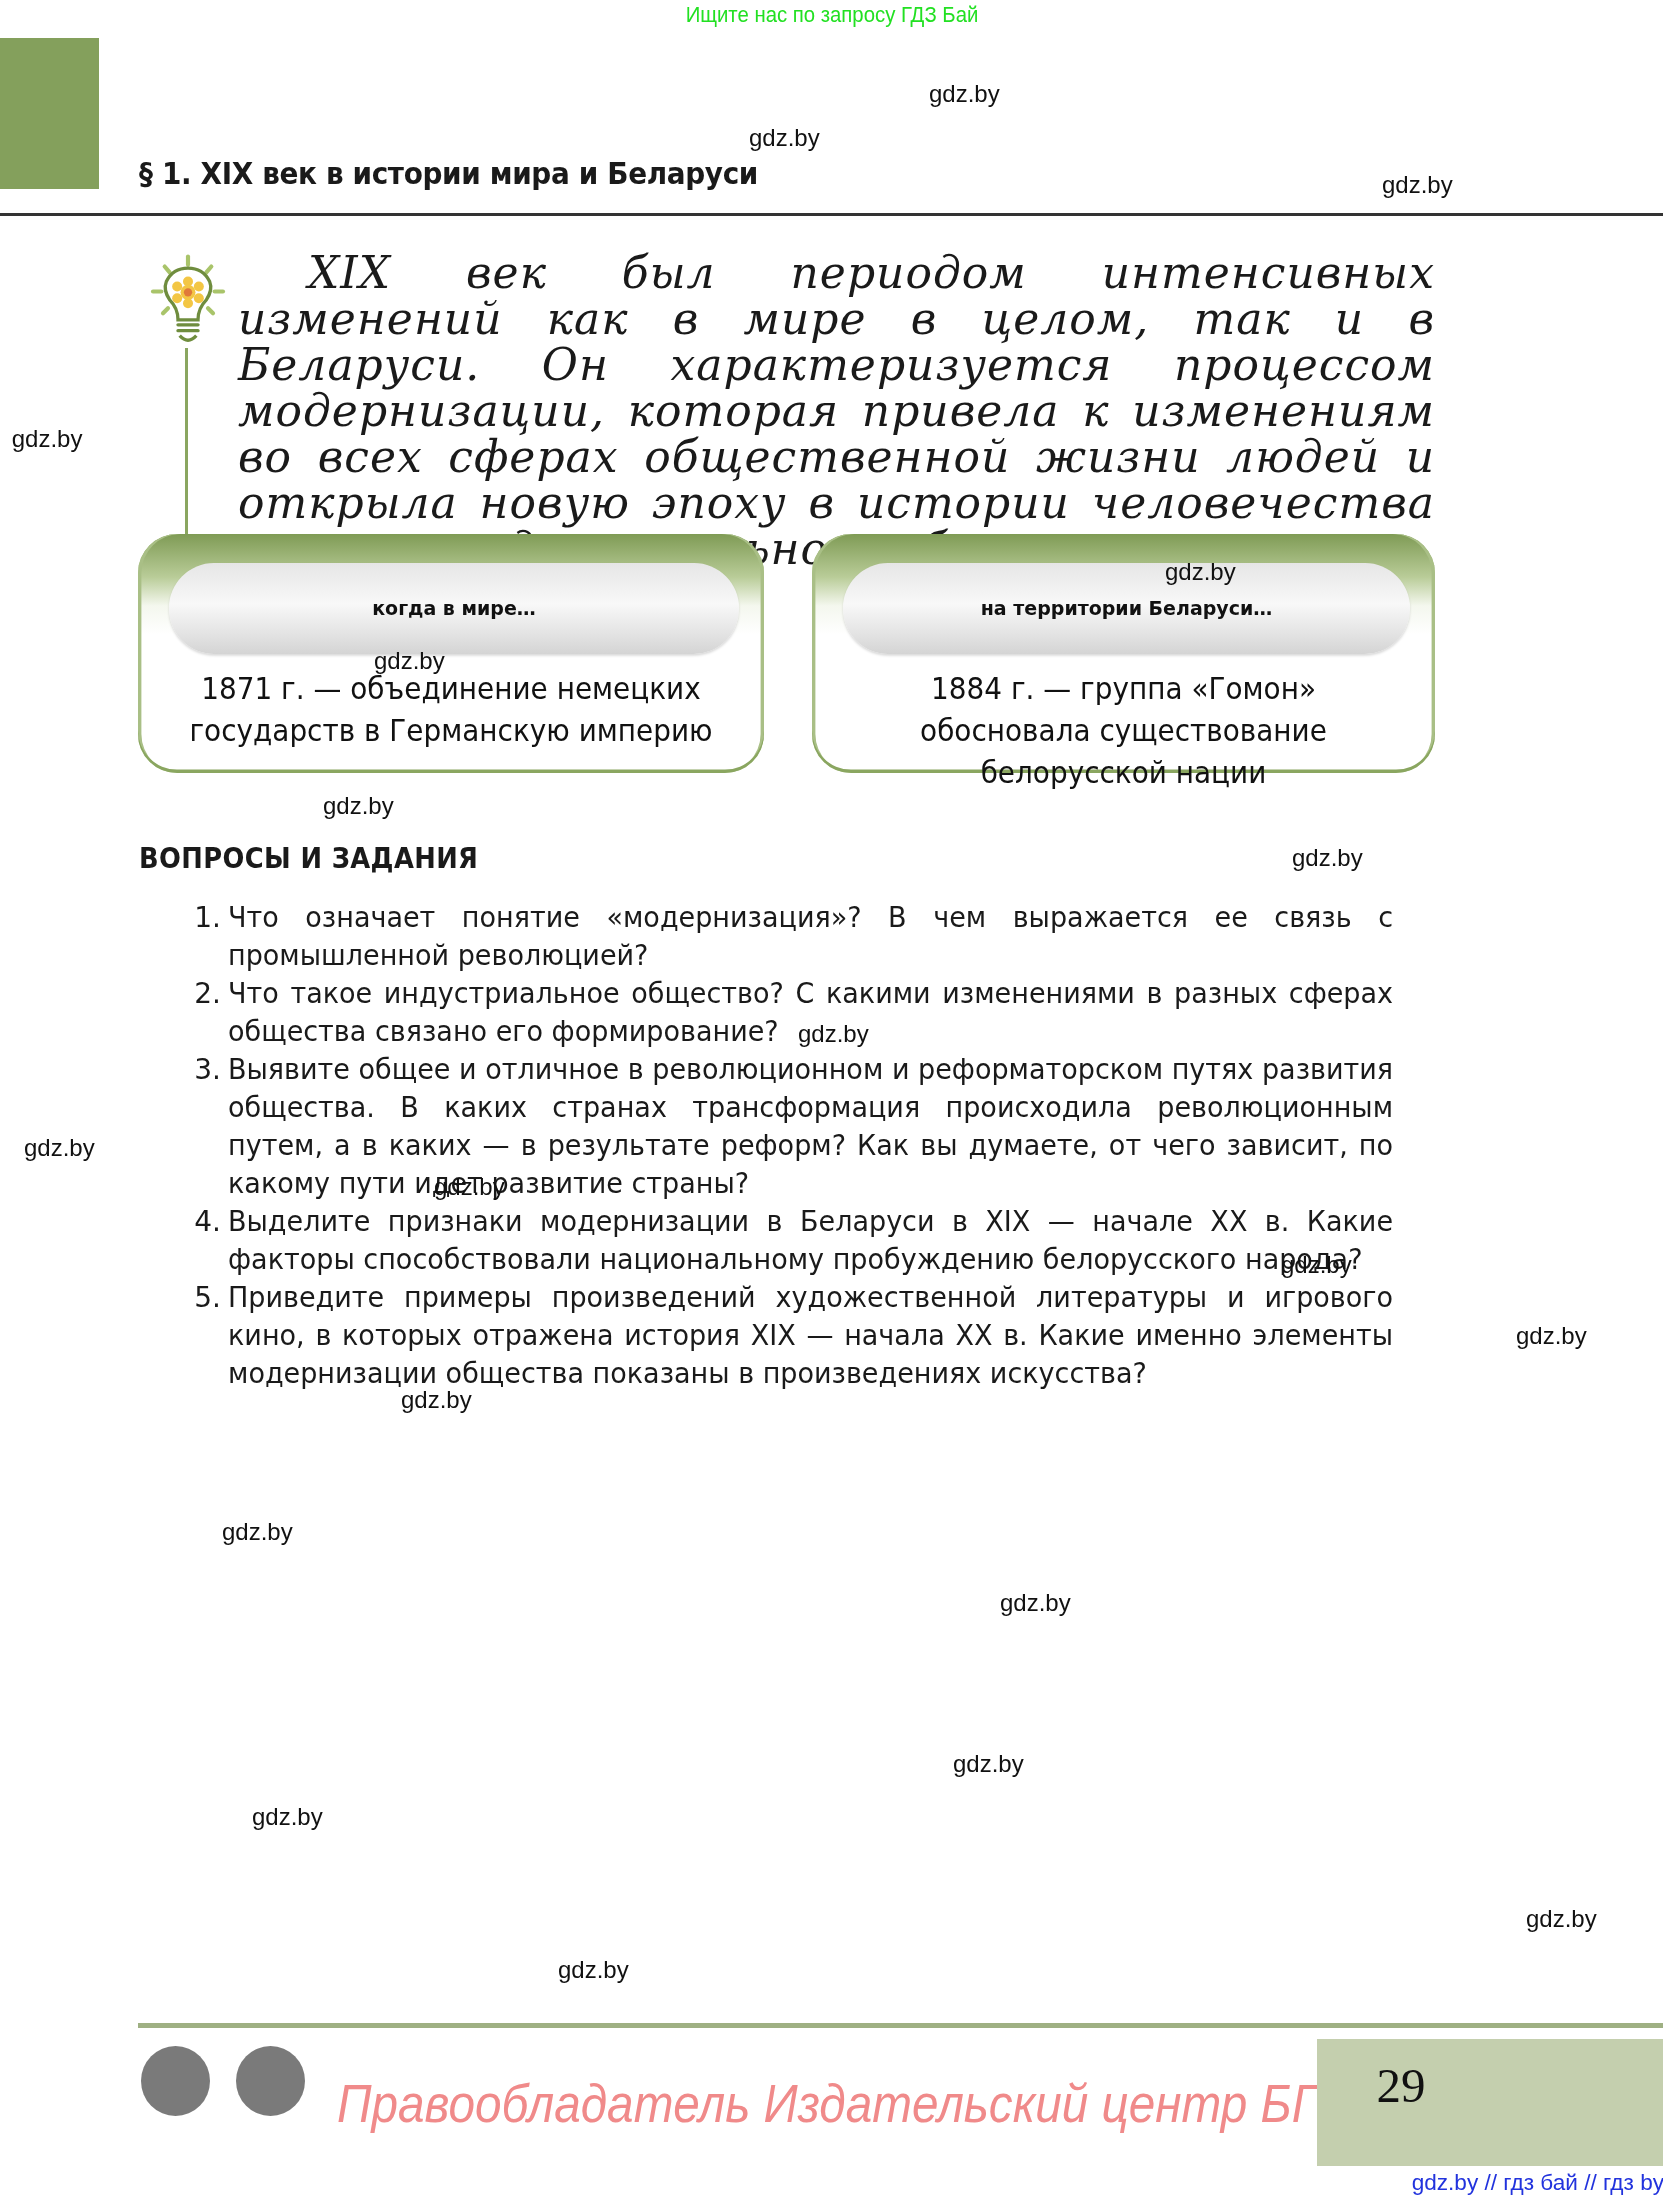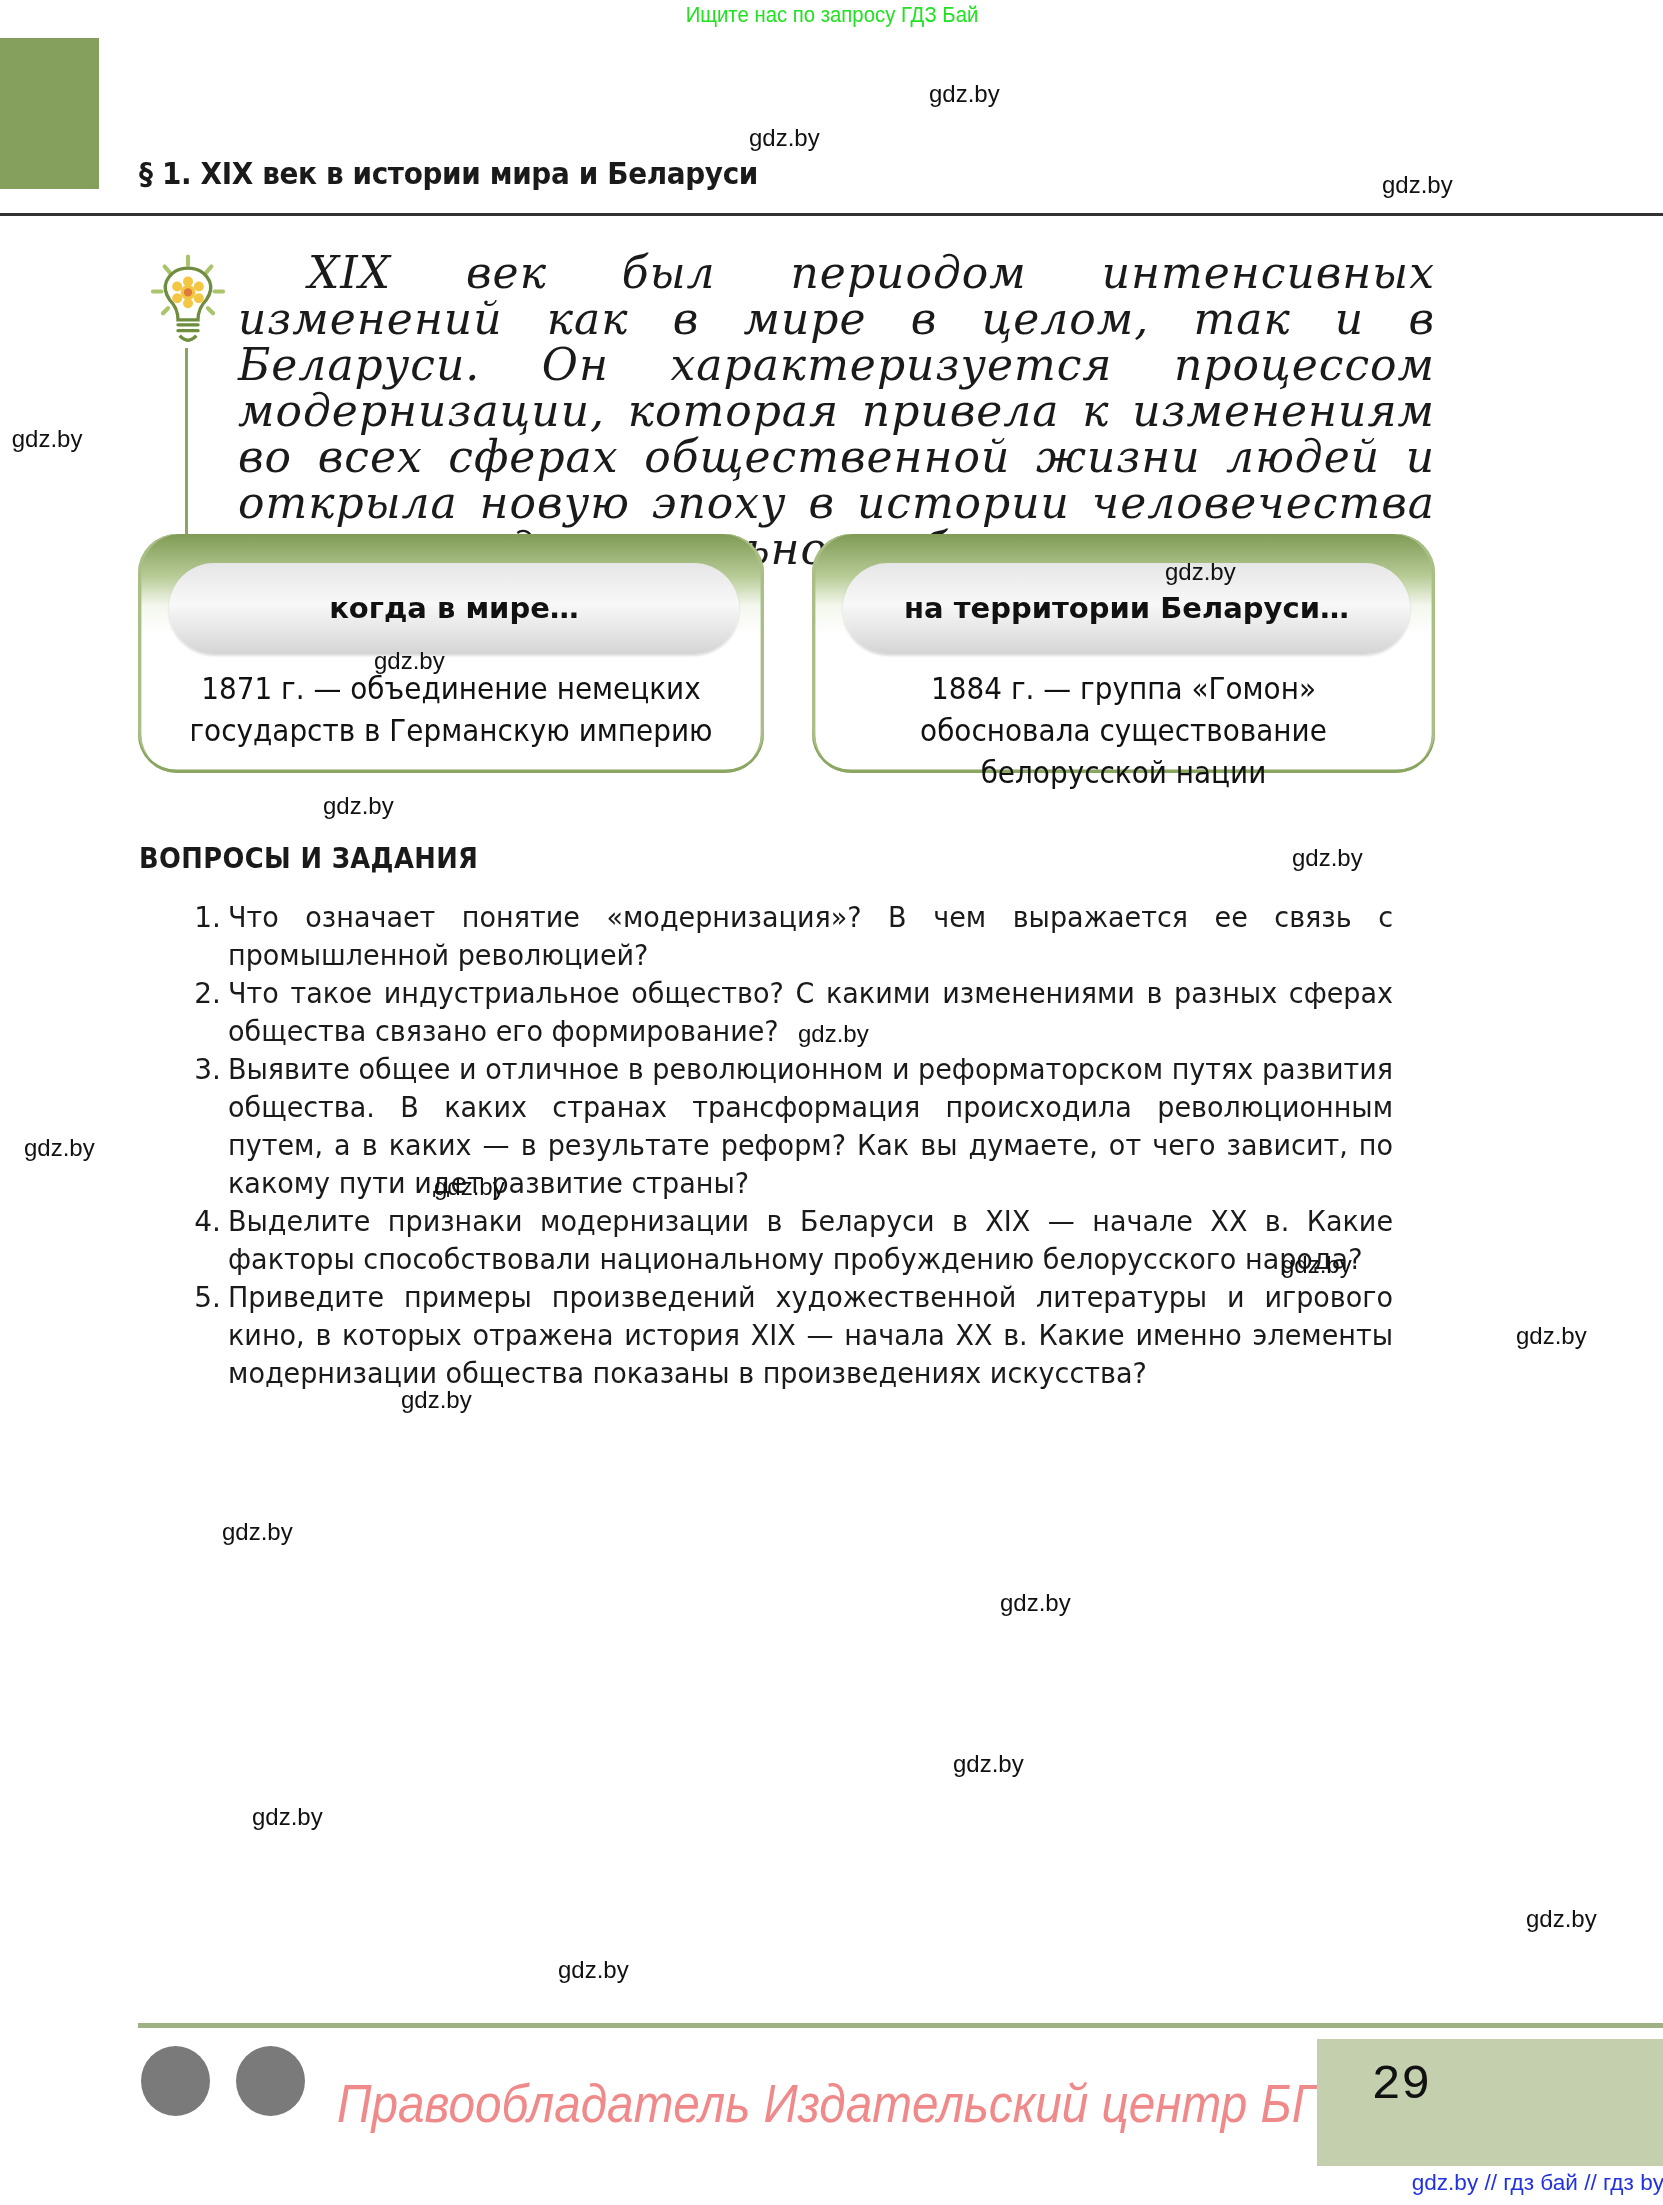--- a/index.html
+++ b/index.html
@@ -32,21 +32,21 @@
     background:linear-gradient(to bottom, #7f9b55 0%, #b9cc98 18%, #f4f7ee 30%, #ffffff 42%, #ffffff 100%);
     box-shadow: inset 0 -3.4px 0 #8aa660, inset 3.4px 0 0 #a9bf86, inset -3.4px 0 0 #a9bf86;
   }
   .info-box.left { left:138px; width:626px; }
   .info-box.right { left:812px; width:623px; }
   .pill {
     position:absolute; left:31px; right:25px; top:28.5px; height:91px; border-radius:45px;
     background:linear-gradient(to bottom, #e6e6e6 0%, #f8f8f8 45%, #e2e2e2 80%, #d4d4d4 100%);
     box-shadow: 0 1.7px 2.5px rgba(0,0,0,0.15);
     display:flex; align-items:center; justify-content:center;
-    font-weight:bold; font-size:29px; color:#111;
+    font-weight:bold; font-size:19px; color:#111;
   }
   .box-text {
     position:absolute; left:20px; right:20px; top:134px;
     font-size:30px; line-height:42px; text-align:center; color:#111;
     font-family:"DejaVu Sans", sans-serif; transform:scaleX(0.93);
   }
   .q-heading {
     left:139px; top:842px; font-size:28px; font-weight:bold; letter-spacing:0.4px;
     transform:scaleX(0.92); transform-origin:left;
   }
@@ -62,21 +62,21 @@
   }
   .rule-bottom { left:138px; top:2023px; width:1526px; height:5px; background:#9fb083; }
   .circle { width:69px; height:70px; border-radius:50%; background:#7a7a7a; top:2046px; }
   .copyright {
     left:337px; top:2073px; font-family:"Liberation Sans", sans-serif; font-style:italic;
     font-size:53px; color:#f08a8a; white-space:nowrap; transform:scaleX(0.9); transform-origin:left;
   }
   .page-box { left:1317px; top:2039px; width:346px; height:127px; background:#c4cfae; }
   .page-num {
     position:absolute; left:0; width:168px; top:18.4px; text-align:center;
-    font-family:Liberation Mono, monospace; font-size:49px; color:#111;
+    font-family:Liberation Serif, serif; font-size:49px; color:#111;
   }
   .bottom-links {
     left:0; width:1664px; top:2170px; text-align:right;
     font-family:"Liberation Sans", sans-serif; font-size:22.6px; color:#2233dd;
   }
 </style>
 </head>
 <body>
 
 <div class="abs top-banner">Ищите нас по запросу ГДЗ Бай</div>

